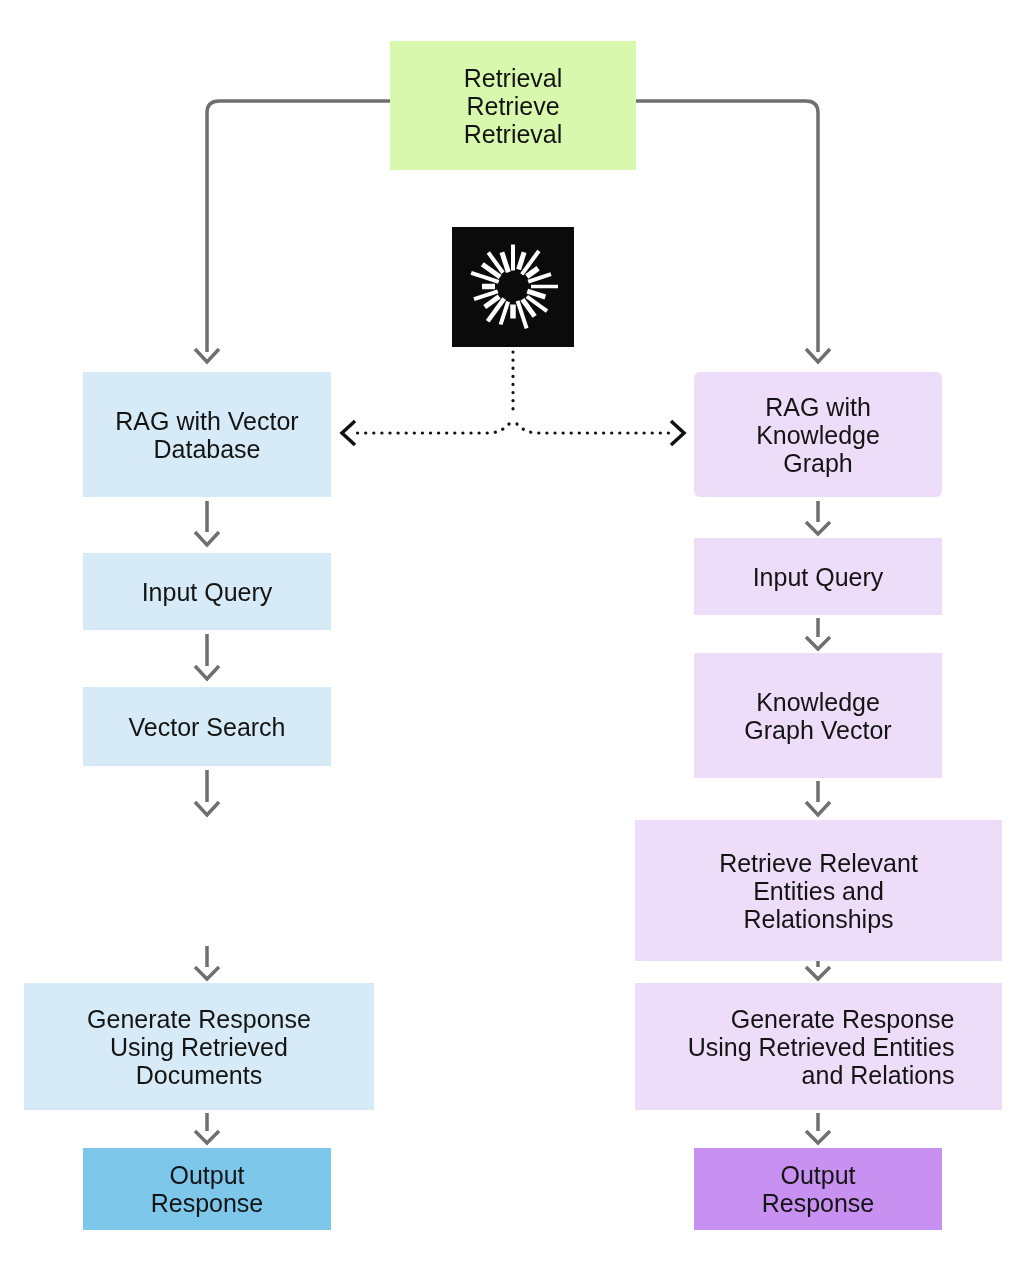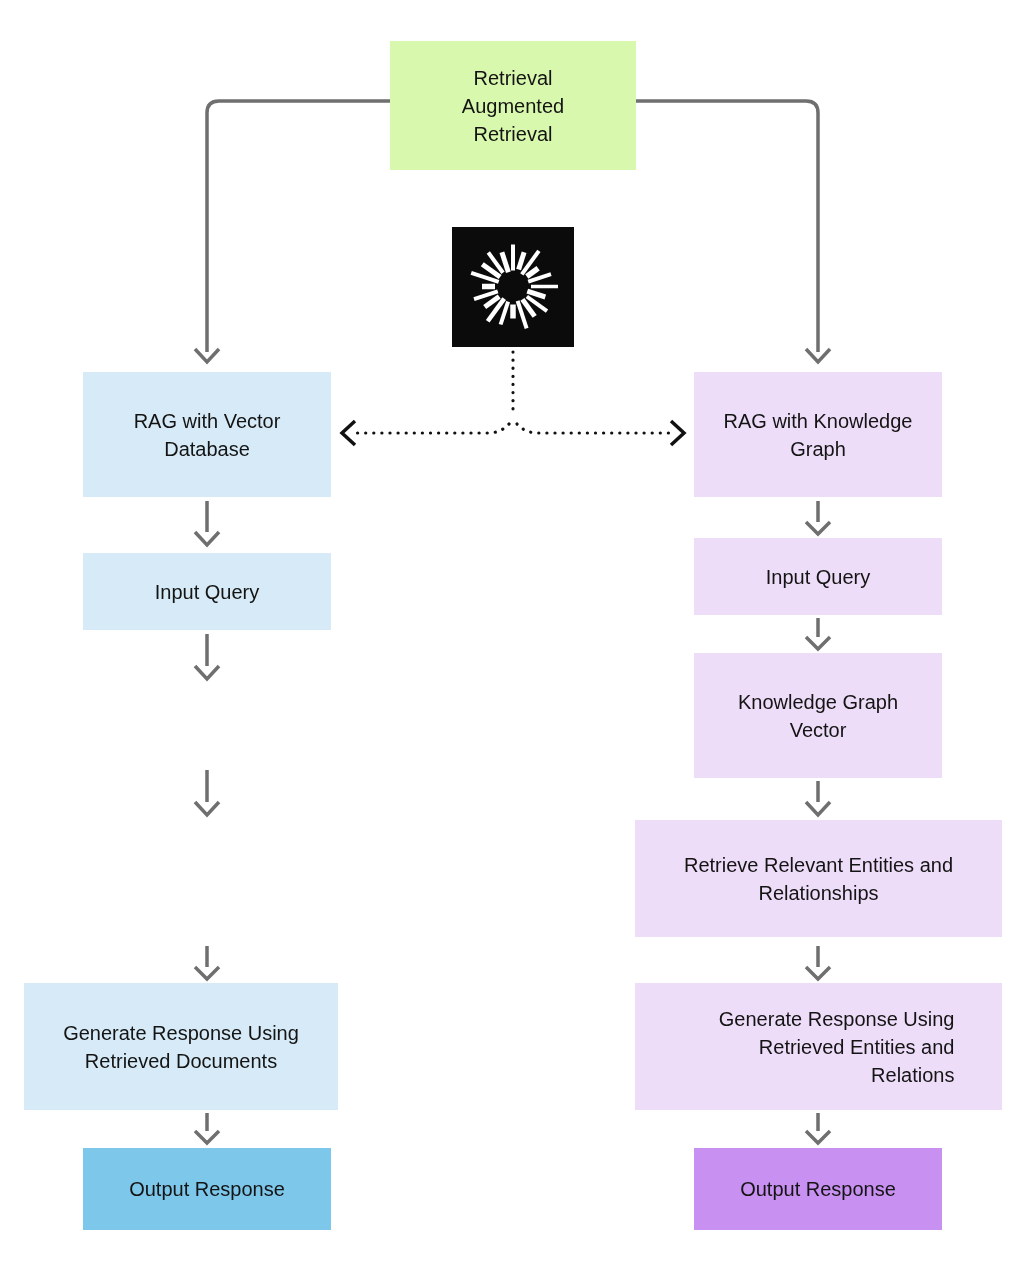--- a/index.html
+++ b/index.html
@@ -16,47 +16,47 @@
     --page-bg:#ffffff;
   }
   html,body{margin:0;padding:0;background:var(--page-bg);}
   .canvas{
     position:relative;width:1024px;height:1278px;background:var(--page-bg);
     font-family:"Liberation Sans", sans-serif;color:var(--text);overflow:hidden;
   }
   .overlay{position:absolute;left:0;top:0;width:1024px;height:1278px;}
   .box{
     position:absolute;display:flex;align-items:center;justify-content:center;
-    text-align:center;font-size:20px;line-height:28px;color:var(--text);
+    text-align:center;font-size:25px;line-height:28px;color:var(--text);
   }
   .box .lbl{display:block;}
   .narrow .lbl{max-width:190px;}
   .wide .lbl{max-width:272px;}
   .root-box{background:var(--root-bg);left:390px;top:41px;width:246px;height:129px;}
   .root-box .line{display:block;}
   .logo-tile{
     position:absolute;left:452px;top:227px;width:122px;height:120px;
     background:var(--logo-bg);display:flex;align-items:center;justify-content:center;
   }
   .blue{background:var(--vector-bg);}
   .blue-out{background:var(--vector-output-bg);}
   .purple{background:var(--kg-bg);}
   .purple-out{background:var(--kg-output-bg);}
   
   .l1{left:83px;top:372px;width:248px;height:125px;align-items:center;}
   .l2{left:83px;top:553px;width:248px;height:77px;}
   .l3{left:83px;top:687px;width:248px;height:79px;}
   .l4{left:24px;top:820px;width:366px;height:123px;}
-  .l5{left:24px;top:983px;width:314px;height:127px;align-items:center;}
+  .l5{left:24px;top:983px;width:350px;height:127px;align-items:center;}
   .l6{left:83px;top:1148px;width:248px;height:82px;}
   
-  .r1{left:694px;top:372px;width:248px;height:125px;}
+  .r1{left:694px;top:372px;width:248px;height:125px;border-radius:6px;}
   .r2{left:694px;top:538px;width:248px;height:77px;}
   .r3{left:694px;top:653px;width:248px;height:125px;}
-  .r4{left:635px;top:820px;width:367px;height:117px;}
+  .r4{left:635px;top:820px;width:367px;height:141px;}
   .r5{left:635px;top:983px;width:367px;height:127px;text-align:right;}
   .r6{left:694px;top:1148px;width:248px;height:82px;}
   .conn{stroke:var(--connector);stroke-width:3.5;fill:none;}
   .dot{stroke:var(--dotted);stroke-width:3.2;fill:none;stroke-linecap:round;stroke-dasharray:0.1 8;}
   .dothead{stroke:var(--dotted);stroke-width:3.5;fill:none;}
   .ray{stroke:var(--logo-fg);}
 </style>
 </head>
 <body>
 
@@ -84,21 +84,21 @@
     <path class="dot" d="M 513 352 V 416"></path>
     <path class="dot" d="M 509 424 Q 501 433 488 433 L 356 433"></path>
     <path class="dot" d="M 517 424 Q 525 433 538 433 L 670 433"></path>
     <path class="dothead" d="M 355 421 L 342 433 L 355 445"></path>
     <path class="dothead" d="M 671 421 L 684 433 L 671 445"></path>
   </svg>
 
   <div class="box root-box">
     <span class="lbl">
       <span class="line">Retrieval</span>
-      <span class="line">Augmented</span>
+      <span class="line">Retrieve</span>
       <span class="line">Retrieval</span>
     </span>
   </div>
 
   <div class="logo-tile">
     <svg id="sunburst" width="122" height="120" viewBox="0 0 122 120">
         <line x1="61.0" y1="43.5" x2="61.0" y2="17.5" class="ray" stroke-width="4"></line>
         <line x1="66.6" y1="42.4" x2="72.1" y2="25.3" class="ray" stroke-width="5"></line>
         <line x1="69.8" y1="47.4" x2="86.9" y2="23.9" class="ray" stroke-width="4"></line>
         <line x1="74.8" y1="49.5" x2="86.1" y2="41.3" class="ray" stroke-width="5.5"></line>
@@ -120,20 +120,23 @@
         <line x1="56.4" y1="45.2" x2="49.9" y2="25.3" class="ray" stroke-width="5"></line>
       </svg>
   </div>
 
   <div class="box narrow blue l1">
     <span class="lbl">RAG with Vector Database</span>
   </div>
   <div class="box narrow blue l2">
     <span class="lbl">Input Query</span>
   </div>
+  <div class="box narrow blue l3">
+    <span class="lbl">Vector Search</span>
+  </div>
   <div class="box wide blue l5">
     <span class="lbl">Generate Response Using Retrieved Documents</span>
   </div>
   <div class="box narrow blue-out l6">
     <span class="lbl">Output Response</span>
   </div>
 
   <div class="box narrow purple r1">
     <span class="lbl">RAG with Knowledge Graph</span>
   </div>

